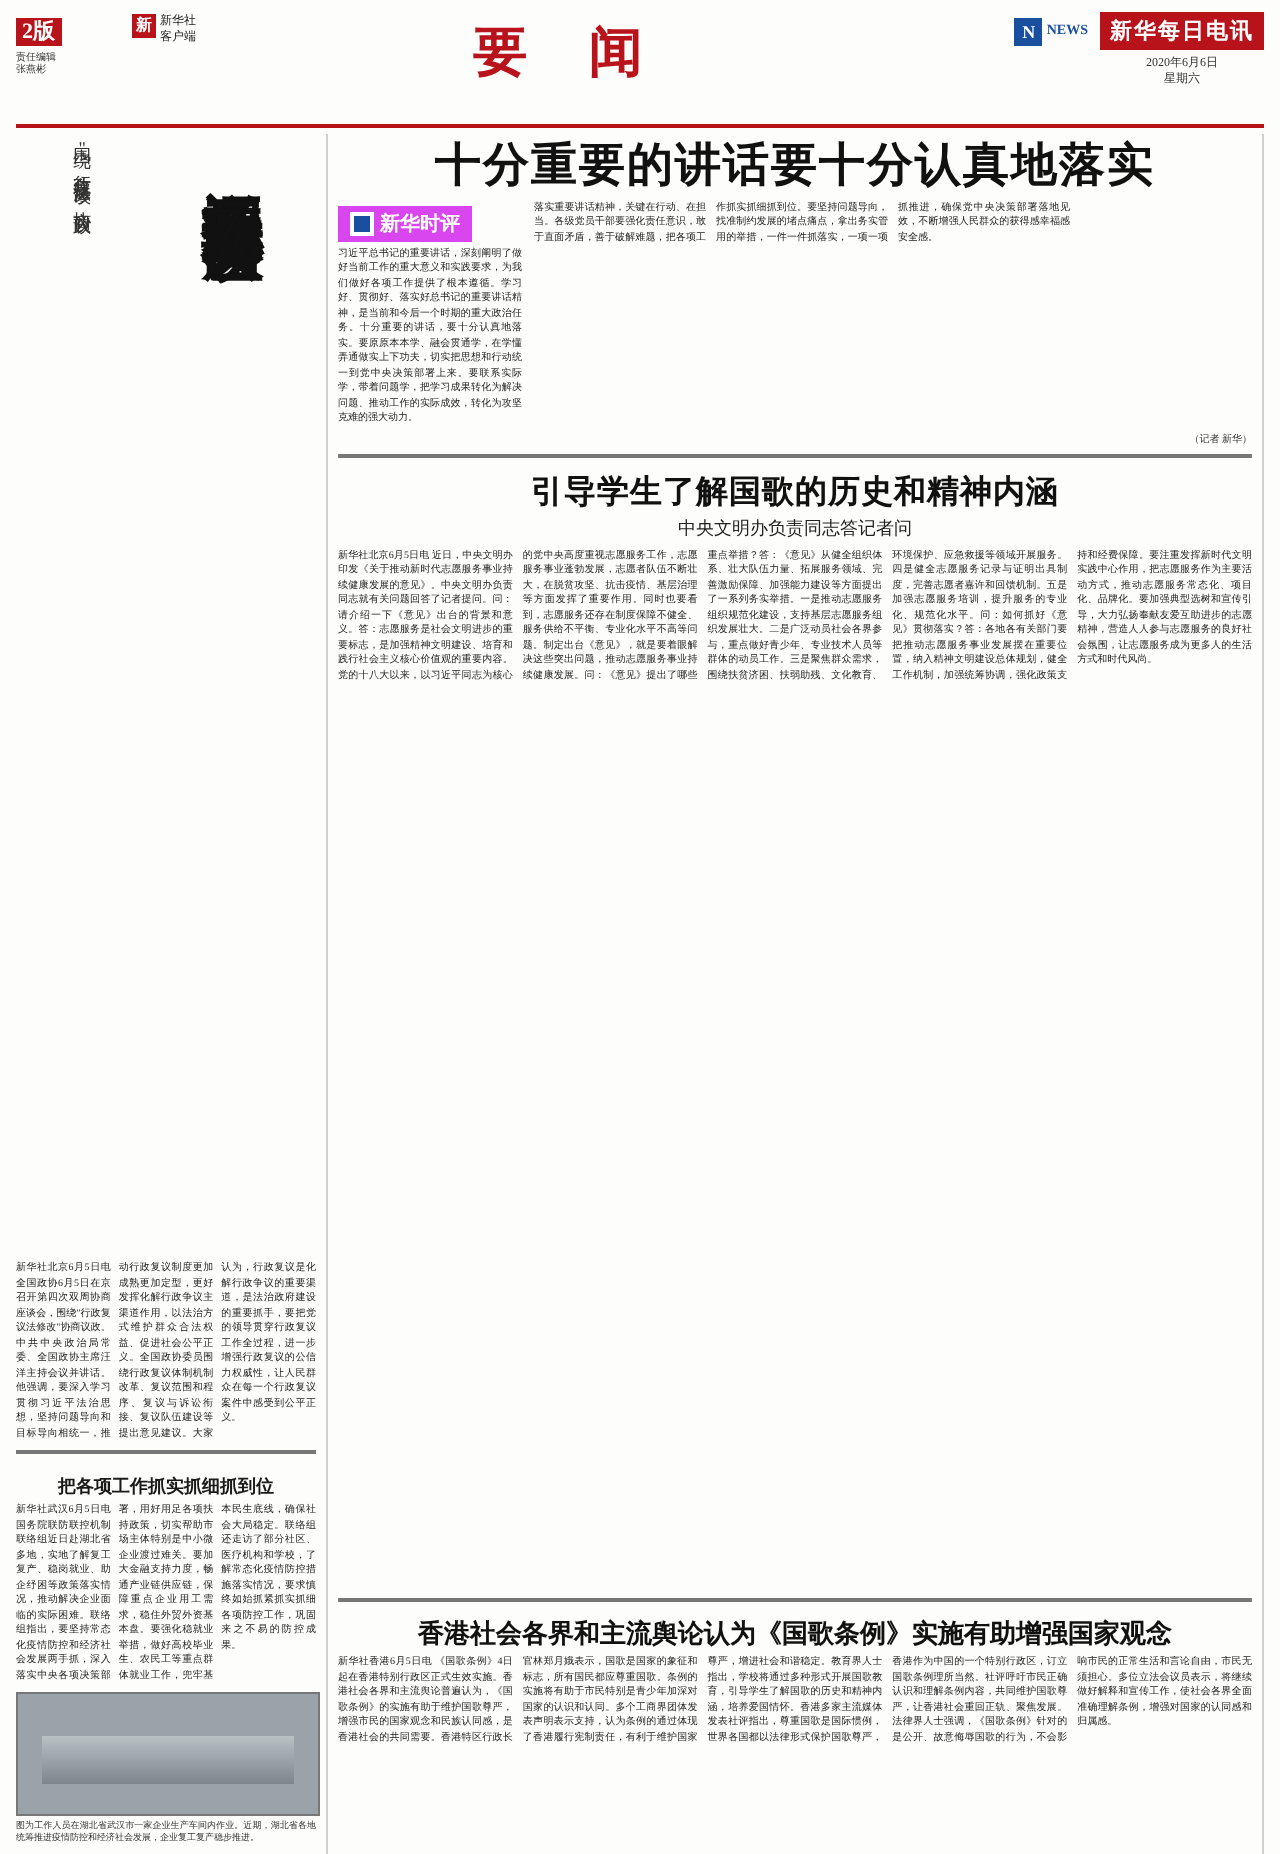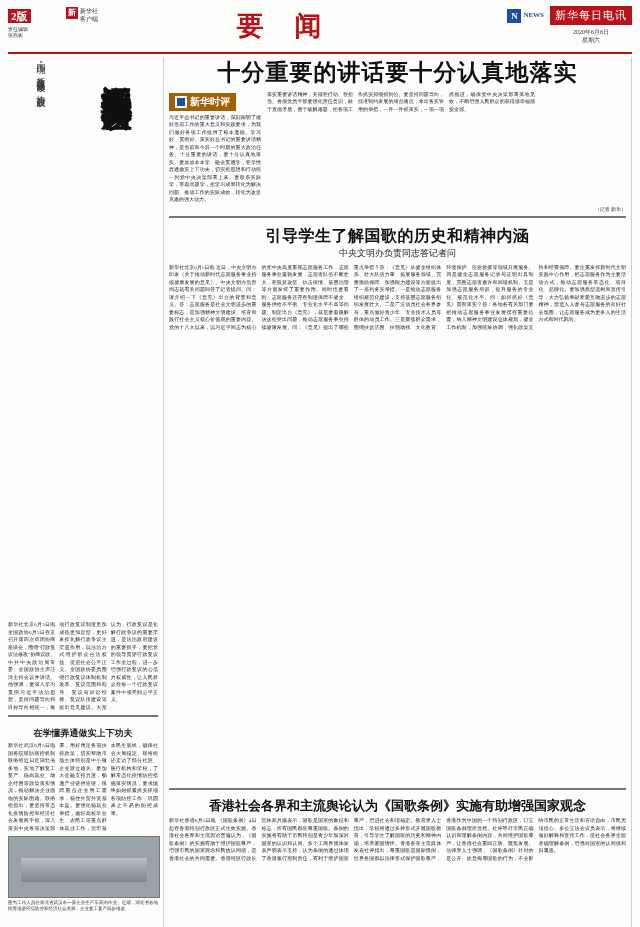--- a/index.html
+++ b/index.html
@@ -15,21 +15,21 @@
     background:#fdfdfb;
     box-sizing:border-box;
     padding:6px 8px 4px 8px;
   }
 
   
   .masthead{
     display:flex;align-items:flex-start;
     height:40px;
     border-bottom:2px solid #b8121b;
-    padding-bottom:6px;
+    padding-bottom:16px;
   }
   .mh-left{width:54px;flex:0 0 54px;}
   .page-badge{
     background:#b8121b;color:#fff;
     font-size:11px;font-weight:bold;
     padding:1px 3px;display:inline-block;
     line-height:1.1;
     letter-spacing:0px;
   }
   .editor-note{
@@ -55,21 +55,21 @@
   .mh-right{
     flex:0 0 190px;display:flex;align-items:flex-start;justify-content:flex-end;gap:6px;
   }
   .xh-logo{display:flex;align-items:center;gap:2px;margin-top:3px;}
   .xh-n{
     width:14px;height:14px;background:#1a4fa0;color:#fff;font-size:9px;
     text-align:center;line-height:14px;font-weight:bold;
   }
   .xh-n2{font-size:7px;color:#1a4fa0;font-weight:bold;line-height:1.1;}
   .paper-name{
-    background:#b8121b;color:#fff;font-size:11px;font-weight:normal;
+    background:#b8121b;color:#fff;font-size:11px;font-weight:bold;
     padding:2px 5px;letter-spacing:1px;
   }
   .mh-date{font-size:6px;color:#333;text-align:center;line-height:1.4;margin-top:3px;}
 
   
   .body{
     display:flex;height:880px;margin-top:3px;
   }
   .col-left{
     width:150px;flex:0 0 150px;border-right:1px solid #cfcfcf;padding-right:5px;
@@ -122,21 +122,21 @@
   }
   .mid-sub{
     font-size:9px;text-align:center;color:#222;margin-bottom:4px;
   }
   .mid-head3{
     font-size:13px;font-weight:bold;text-align:center;color:#111;
     line-height:1.25;margin:4px 0 3px;
   }
   .stamp{
     display:inline-flex;align-items:center;gap:3px;
-    background:#a16207;color:#fff;padding:2px 6px;font-size:10px;font-weight:bold;
+    background:#d946ef;color:#fff;padding:2px 6px;font-size:10px;font-weight:bold;
     margin:2px 0 3px 0;
   }
   .stamp .sq{width:12px;height:12px;background:#fff;display:inline-block;position:relative;}
   .stamp .sq:after{content:"";position:absolute;left:2px;top:2px;width:8px;height:8px;background:#1a4fa0;}
   .cols4{column-count:4;column-gap:5px;font-size:5px;line-height:1.5;text-align:justify;color:#222;}
   .cols5{column-count:5;column-gap:5px;font-size:5px;line-height:1.5;text-align:justify;color:#222;}
   .byline{font-size:5px;text-align:right;color:#333;margin-top:2px;}
   .rule-d{border-top:2px solid #777;margin:4px 0;}
   .photo{
     width:100%;height:60px;background:#9aa3a8;border:1px solid #777;margin-top:4px;
@@ -187,21 +187,21 @@
 
   <div class="body">
 
     <div class="col-left">
       <div class="v-wrap">
         <div class="v-headline">汪洋主持召开政协双周协商座谈会</div>
         <div class="v-sub">围绕"行政复议法修改"协商议政</div>
       </div>
       <div class="lead-text">新华社北京6月5日电 全国政协6月5日在京召开第四次双周协商座谈会，围绕"行政复议法修改"协商议政。中共中央政治局常委、全国政协主席汪洋主持会议并讲话。他强调，要深入学习贯彻习近平法治思想，坚持问题导向和目标导向相统一，推动行政复议制度更加成熟更加定型，更好发挥化解行政争议主渠道作用，以法治方式维护群众合法权益、促进社会公平正义。全国政协委员围绕行政复议体制机制改革、复议范围和程序、复议与诉讼衔接、复议队伍建设等提出意见建议。大家认为，行政复议是化解行政争议的重要渠道，是法治政府建设的重要抓手，要把党的领导贯穿行政复议工作全过程，进一步增强行政复议的公信力权威性，让人民群众在每一个行政复议案件中感受到公平正义。</div>
       <div class="rule-d"></div>
-      <div class="sub-head-sm">在学懂弄通做实上下功夫</div>
+      <div class="sub-head-sm">把各项工作抓实抓细抓到位</div>
       <div class="col-text">新华社武汉6月5日电 国务院联防联控机制联络组近日赴湖北省多地，实地了解复工复产、稳岗就业、助企纾困等政策落实情况，推动解决企业面临的实际困难。联络组指出，要坚持常态化疫情防控和经济社会发展两手抓，深入落实中央各项决策部署，用好用足各项扶持政策，切实帮助市场主体特别是中小微企业渡过难关。要加大金融支持力度，畅通产业链供应链，保障重点企业用工需求，稳住外贸外资基本盘。要强化稳就业举措，做好高校毕业生、农民工等重点群体就业工作，兜牢基本民生底线，确保社会大局稳定。联络组还走访了部分社区、医疗机构和学校，了解常态化疫情防控措施落实情况，要求慎终如始抓紧抓实抓细各项防控工作，巩固来之不易的防控成果。</div>
       <div class="photo"></div>
       <div class="cap">图为工作人员在湖北省武汉市一家企业生产车间内作业。近期，湖北省各地统筹推进疫情防控和经济社会发展，企业复工复产稳步推进。</div>
     </div>
 
     <div class="col-mid">
       <div class="mid-head">十分重要的讲话要十分认真地落实</div>
       <div style="display:flex;gap:6px;align-items:flex-start;">
         <div style="flex:0 0 92px;">
           <div class="stamp">

